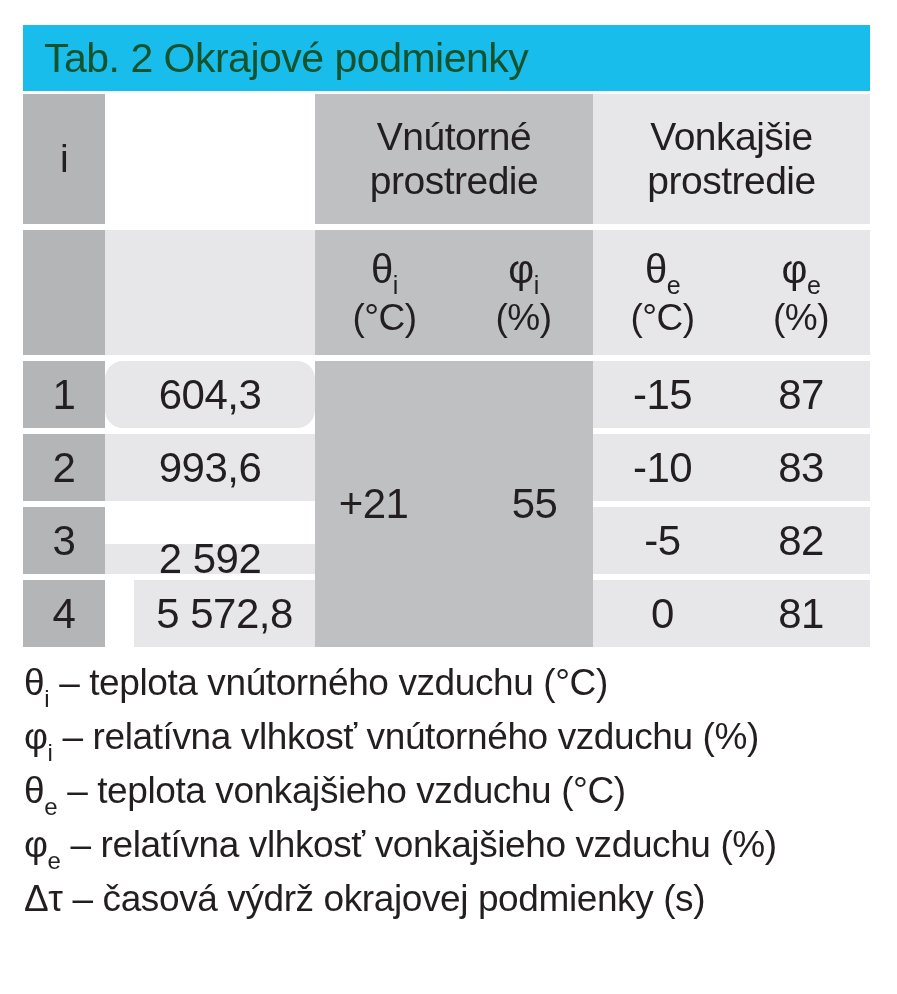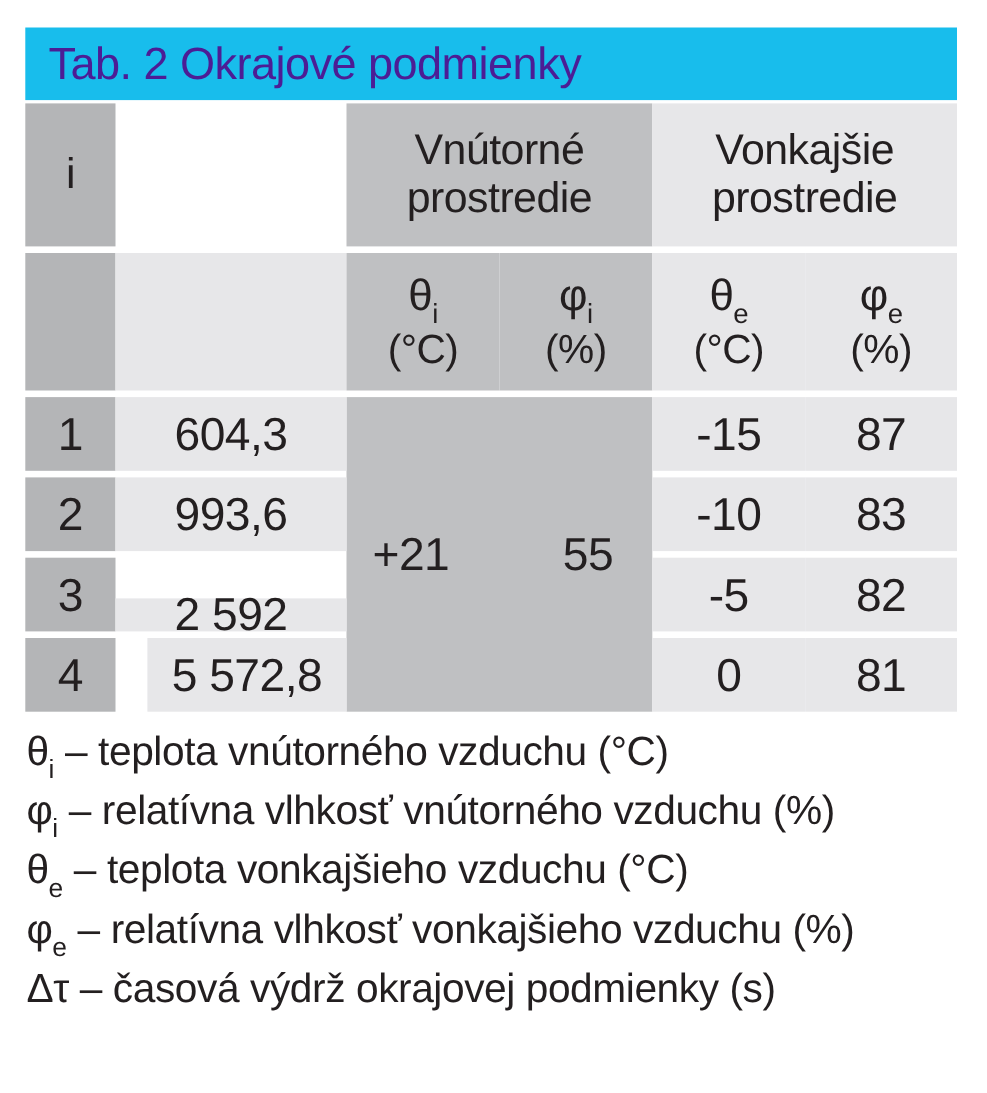--- a/index.html
+++ b/index.html
@@ -5,21 +5,21 @@
   html,body { margin:0; padding:0; background:#ffffff; }
   .page {
     position:relative; width:897px; height:994px; background:#ffffff;
     font-family:"Liberation Sans","DejaVu Sans",sans-serif;
     color:#231f20; overflow:hidden;
   }
   .title-bar {
     position:absolute; left:23px; top:25px; width:847px; height:66px;
     background:#18bdec; display:flex; align-items:center;
     padding-left:21px; box-sizing:border-box;
-    font-size:41px; letter-spacing:-0.5px; color:#4c1d95;
+    font-size:41px; letter-spacing:-0.5px; color:#14532d;
   }
   .tbl {
     position:absolute; left:23px; top:94px; width:847px;
     display:grid;
     grid-template-columns:82px 210px 139px 139px 139px 138px;
     grid-template-rows:130px 125px 67px 67px 67px 67px;
     row-gap:6px; column-gap:0;
   }
   .cell {
     display:flex; align-items:center; justify-content:center;
@@ -84,21 +84,21 @@
       <div class="sym"><span>φ</span><sub>e</sub></div>
       <div class="unit">(%)</div>
     </div>
 
     <div class="inner-span">
       <div class="inner-half">+21</div>
       <div class="inner-half">55</div>
     </div>
 
     <div class="cell dark num" style="grid-row:3;grid-column:1;">1</div>
-    <div class="cell light num" style="grid-row:3;grid-column:2;">604,3</div>
+    <div class="cell light num" style="grid-row:3;grid-column:2;border-radius:18px;">604,3</div>
     <div class="cell light num" style="grid-row:3;grid-column:5;">-15</div>
     <div class="cell light num" style="grid-row:3;grid-column:6;">87</div>
 
     <div class="cell dark num" style="grid-row:4;grid-column:1;">2</div>
     <div class="cell light num" style="grid-row:4;grid-column:2;text-align:center;">993,6</div>
     <div class="cell light num" style="grid-row:4;grid-column:5;">-10</div>
     <div class="cell light num" style="grid-row:4;grid-column:6;">83</div>
 
     <div class="cell dark num" style="grid-row:5;grid-column:1;">3</div>
     <div class="cell light num" style="grid-row:5;grid-column:2;margin-top:37px;">2 592</div>

